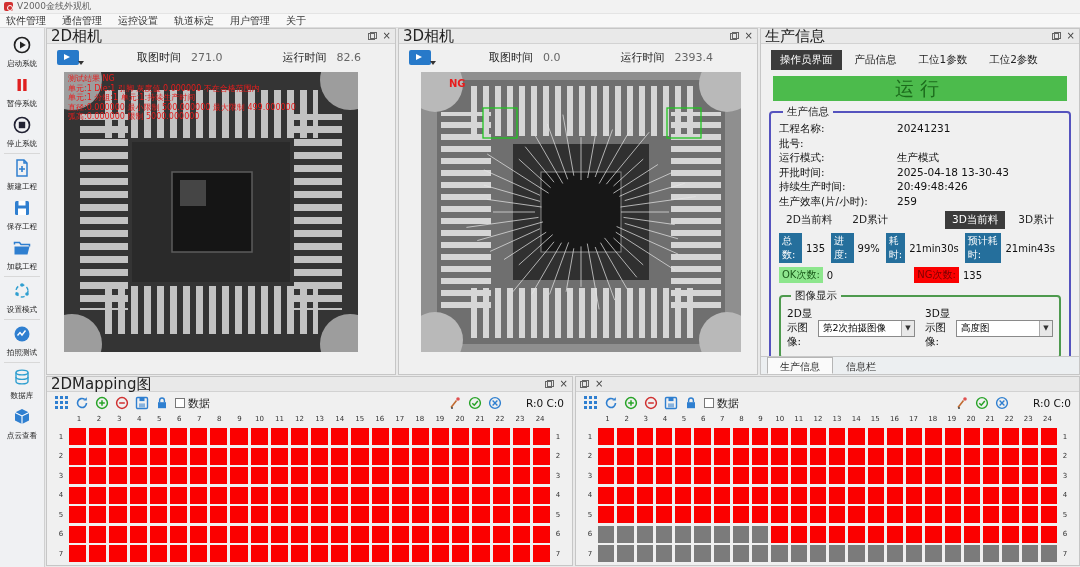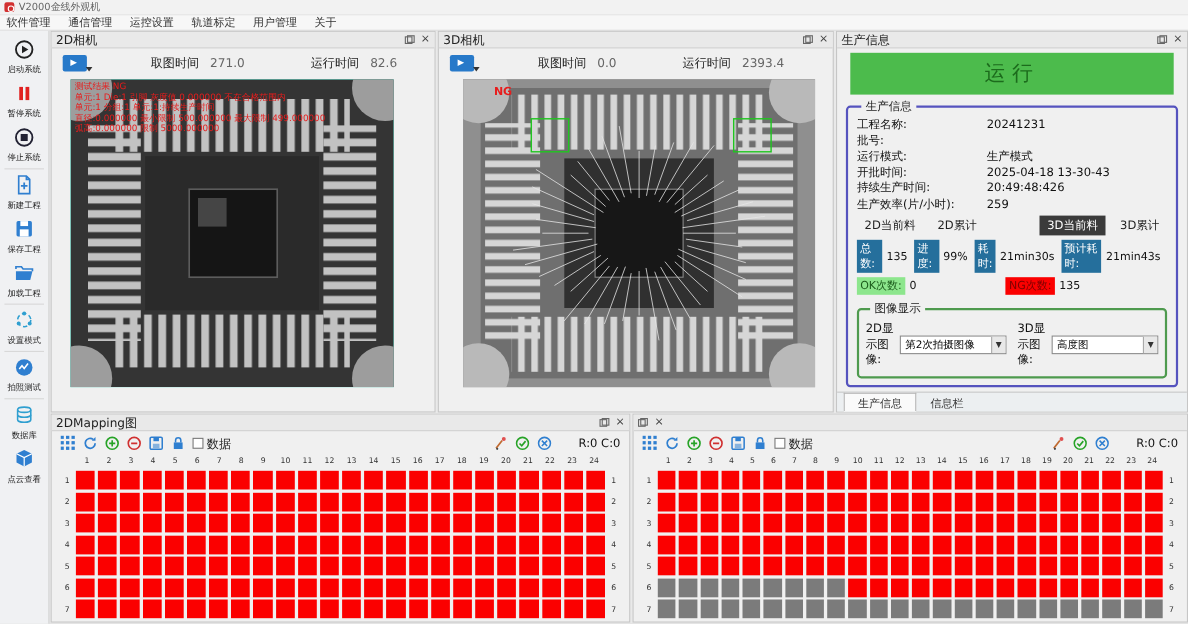--- a/index.html
+++ b/index.html
@@ -17,43 +17,43 @@
   
   #sidebar { position:absolute; left:0; top:28px; width:45px; height:539px; background:#f0f1f3; border-right:1px solid #d0d0d0; padding-top:4px; }
   .side-item { width:100%; text-align:center; padding:3px 0 4px 0; cursor:default; }
   .side-item .s-icon { display:inline-block; width:20px; height:20px; }
   .side-item .s-label { font-size:8px; color:#222; line-height:9px; white-space:nowrap; transform:scale(.95); }
   .side-sep { height:1px; background:#d8d8d8; margin:1px 4px; }
 
   
   .panel { position:absolute; background:#f0f0f0; border:1px solid #c6c6c6; }
   .panel-header { height:15px; background:#e9e9e9; border-bottom:1px solid #d2d2d2; display:flex; align-items:center; padding:0 4px; }
-  .panel-title { flex:1; font-size:11px; color:#222; }
+  .panel-title { flex:1; font-size:15px; color:#222; }
   .float-icon { position:relative; width:9px; height:8px; display:inline-block; margin-right:6px; }
   .float-icon::before { content:""; position:absolute; left:0; bottom:0; width:5px; height:5px; border:1px solid #666; background:#e9e9e9; }
   .float-icon::after { content:""; position:absolute; right:0; top:0; width:5px; height:5px; border:1px solid #666; }
   .close-x { font-size:10px; color:#444; line-height:10px; }
 
   
   .cam-toolbar { height:26px; display:flex; align-items:center; padding:0 10px; }
   .cam-btn { width:22px; height:15px; background:#2779c9; border-radius:2px; position:relative; margin-right:8px; }
   .cam-btn::before { content:""; position:absolute; left:7px; top:4px; border-left:6px solid #fff; border-top:3.5px solid transparent; border-bottom:3.5px solid transparent; }
   .cam-btn::after { content:""; position:absolute; right:-5px; bottom:0; border-top:4px solid #333; border-left:3px solid transparent; border-right:3px solid transparent; }
   .cam-lbl { font-size:11px; color:#222; }
   .cam-val { font-size:11px; color:#666; margin-left:10px; }
-  .cam-image { position:absolute; overflow:hidden; background:#5eead4; }
+  .cam-image { position:absolute; overflow:hidden; background:#fde047; }
   .overlay-lines { position:absolute; left:4px; top:2px; right:2px; z-index:3; }
   .overlay-lines div { font-size:8px; line-height:9.5px; color:#e81c1c; white-space:nowrap; overflow:hidden; }
   .ng-mark { position:absolute; left:28px; top:6px; font-size:10px; color:#e81c1c; z-index:3; font-weight:bold; }
 
   
   .prod-tabs { display:flex; padding:6px 10px 2px 10px; gap:4px; }
   .ptab { font-size:10.5px; color:#222; padding:3px 9px; cursor:default; }
   .ptab.active { background:#3b3b3b; color:#fff; }
-  .run-banner { margin:4px 12px 2px 12px; height:38px; background:#4cbb4c; display:flex; align-items:center; justify-content:center; font-size:19px; color:#1c6b1c; letter-spacing:6px; }
+  .run-banner { margin:4px 12px 2px 12px; height:25px; background:#4cbb4c; display:flex; align-items:center; justify-content:center; font-size:19px; color:#1c6b1c; letter-spacing:6px; }
   .groupbox { position:relative; margin:10px 8px 0 8px; border:2px solid #5553be; border-radius:4px; padding:8px 8px 6px 8px; }
   .groupbox > .legend { position:absolute; top:-8px; left:12px; background:#f0f0f0; padding:0 4px; font-size:10.5px; color:#222; }
   .info-row { display:flex; font-size:10.5px; color:#111; line-height:14.5px; }
   .info-row .f-label { width:118px; }
   .stat-tabs { display:flex; gap:6px; margin-top:3px; }
   .stab { font-size:10.5px; color:#222; padding:2px 7px; cursor:default; }
   .stab.active { background:#3b3b3b; color:#fff;margin-left:44px; }
   .stat-row { display:flex; align-items:center; margin-top:4px; font-size:10px; }
   .stat-pair { display:flex; align-items:center; margin-right:6px; }
   .stat-pair .s-lab { padding:1px 3px; font-size:10px; }
@@ -285,20 +285,26 @@
       <span class="ng-mark">NG</span>
     </div>
   </div>
 
   <div class="panel" style="left:760px; top:28px; width:320px; height:347px;">
     <div class="panel-header">
       <span class="panel-title">生产信息</span>
       <span class="float-icon"></span>
       <span class="close-x">×</span>
     </div>
+    <div class="prod-tabs">
+        <span class="ptab active">操作员界面</span>
+        <span class="ptab">产品信息</span>
+        <span class="ptab">工位1参数</span>
+        <span class="ptab">工位2参数</span>
+      </div>
     <div class="run-banner">运行</div>
     <div class="groupbox">
       <span class="legend">生产信息</span>
       <div id="prod-fields">
           <div class="info-row">
             <span class="f-label">工程名称:</span>
             <span class="f-value">20241231</span>
           </div>
           <div class="info-row">
             <span class="f-label">批号:</span>

